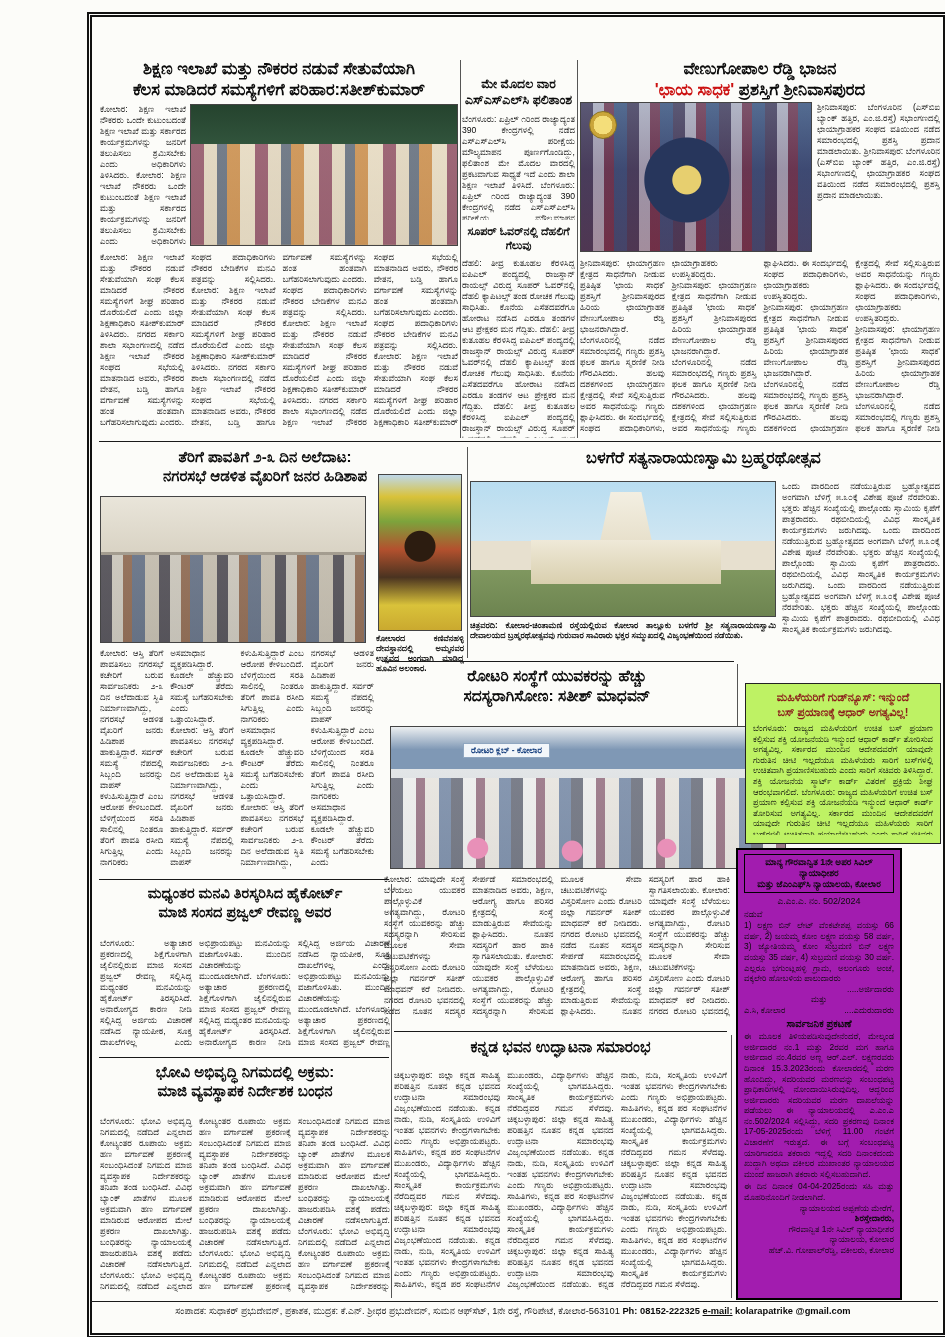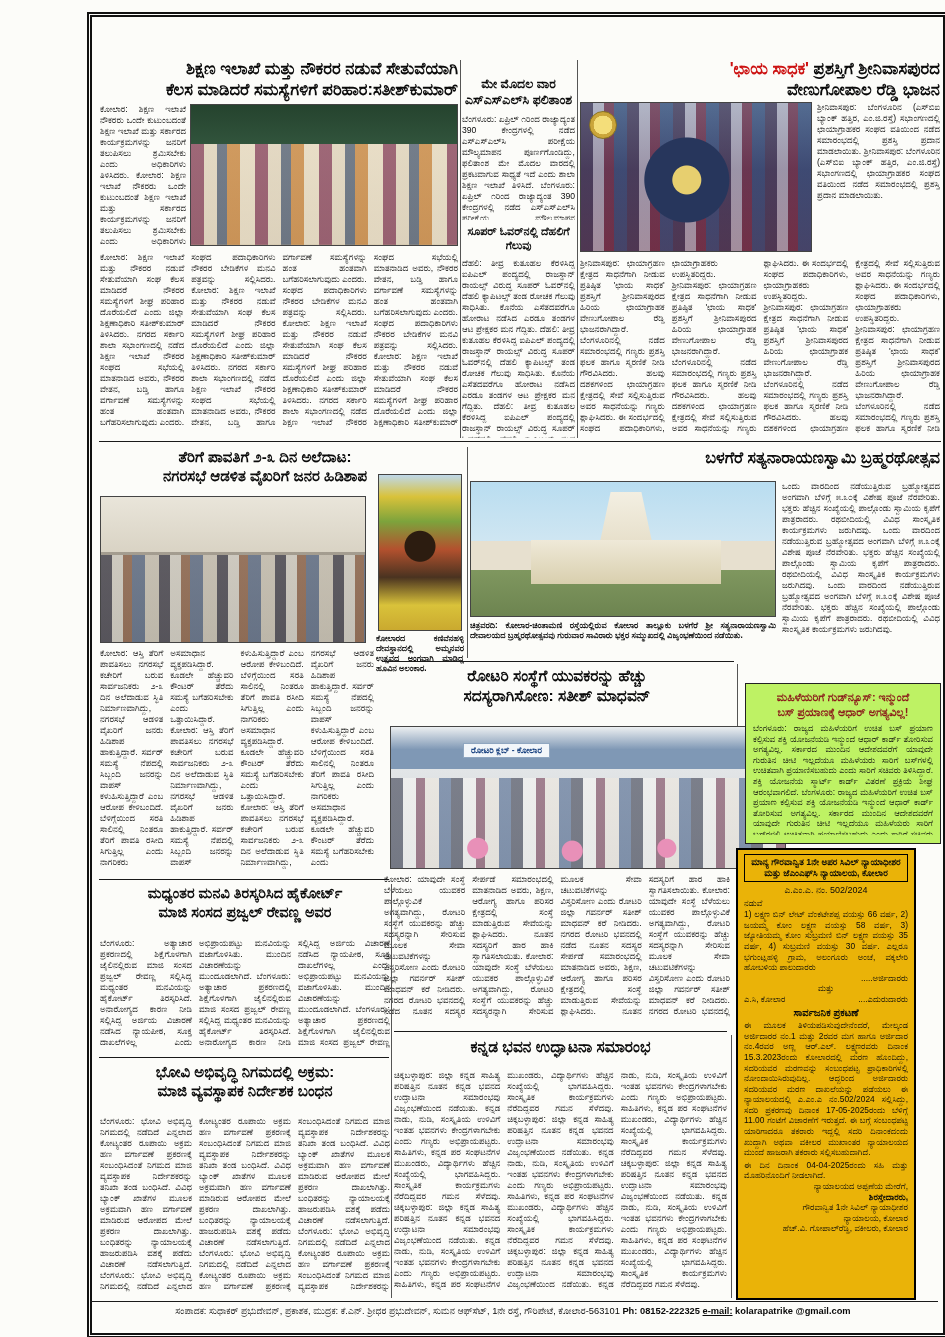--- a/index.html
+++ b/index.html
@@ -9,21 +9,21 @@
   .frame{position:absolute;left:87px;top:12px;width:851px;height:1316px;border:5px double #111;}
   
   .masthead{position:absolute;left:99px;top:25px;width:827px;height:32px;border:5px double #111;
             display:flex;align-items:center;padding:0 10px;box-sizing:border-box;white-space:nowrap;gap:9px;}
   .mh-page{font-weight:bold;font-size:13px;}
   .mh-name{font-weight:bold;font-size:18px;color:#cc1111;letter-spacing:.5px;}
   .mh-daily{font-weight:bold;font-size:14px;}
   .mh-reg{font-weight:bold;font-size:13px;}
   .mh-date{font-weight:bold;font-size:14px;color:#970b52;margin-left:auto;}
   
-  .h-xl{font-weight:bold;font-size:16.5px;line-height:21px;text-align:right;}
+  .h-xl{font-weight:bold;font-size:16.5px;line-height:21px;text-align:center;}
   .h-lg{font-weight:bold;font-size:15px;line-height:19px;text-align:center;}
   .h-md{font-weight:bold;font-size:12.5px;line-height:16px;text-align:center;}
   .red{color:#cc1111;}
   
   .bt{font-size:8.6px;line-height:11px;text-align:justify;overflow:hidden;column-gap:7px;column-fill:auto;}
   .cols3{column-count:3;} .cols4{column-count:4;}
   .cap{font-size:8.2px;line-height:10px;font-weight:bold;text-align:justify;overflow:hidden;}
   
   .hr{position:absolute;height:1px;background:#1a1a1a;}
   .vr{position:absolute;width:1px;background:#555;}
@@ -68,22 +68,22 @@
     background-size:100% 100%,100% 100%,100% 100%,100% 64%,100% 100%;
     background-position:0 0,0 0,0 0,0 100%,0 0;background-repeat:no-repeat;text-align:right;}
   .banner{position:absolute;left:72px;top:16px;background:#f2f6fa;border:1px solid #8fa6c0;color:#17407f;
           font-size:8.5px;font-weight:bold;padding:1px 7px;white-space:nowrap;}
   
   #gn-box{left:745px;top:683px;width:196px;height:161px;background:#bef264;border:1px solid #222;
           box-sizing:border-box;padding:6px 7px;}
   #gn-box .gh{font-weight:bold;font-size:11px;line-height:14.5px;text-align:center;color:#8b1a1a;}
   #gn-box .gb{margin-top:4px;font-size:8.4px;line-height:10.6px;text-align:justify;height:112px;overflow:hidden;}
   
-  #notice{left:736px;top:848px;width:180px;height:452px;border:2px solid #000;box-sizing:border-box;
-          padding:4px 6px;font-size:8.4px;line-height:10.6px;background:#eab308;}
+  #notice{left:736px;top:848px;width:166px;height:452px;border:2px solid #000;box-sizing:border-box;
+          padding:4px 6px;font-size:8.4px;line-height:10.6px;background:#a21caf;}
   #notice .court{border:1px solid #000;padding:2px 3px;text-align:center;font-weight:bold;font-size:8.8px;line-height:11px;margin-bottom:3px;}
   #notice .case{text-align:center;margin:2px 0;font-size:9px;}
   #notice .btw{margin:1px 0;}
   #notice .just{text-align:justify;}
   #notice .tagline{display:flex;justify-content:space-between;}
   #notice .ctr{text-align:center;}
   #notice .pub{font-weight:bold;text-align:center;font-size:10px;margin:3px 0 2px;}
   #notice .pubbody{text-align:justify;max-height:168px;overflow:hidden;}
   #notice .rt{text-align:right;}
   
@@ -105,22 +105,22 @@
   <div class="abs bt" style="left:100px;top:104px;width:86px;height:142px;">ಕೋಲಾರ: ಶಿಕ್ಷಣ ಇಲಾಖೆ ನೌಕರರು ಒಂದೇ ಕುಟುಂಬದಂತೆ ಶಿಕ್ಷಣ ಇಲಾಖೆ ಮತ್ತು ಸರ್ಕಾರದ ಕಾರ್ಯಕ್ರಮಗಳನ್ನು ಜನರಿಗೆ ತಲುಪಿಸಲು ಶ್ರಮಿಸಬೇಕು ಎಂದು ಅಧಿಕಾರಿಗಳು ತಿಳಿಸಿದರು. ಕೋಲಾರ: ಶಿಕ್ಷಣ ಇಲಾಖೆ ನೌಕರರು ಒಂದೇ ಕುಟುಂಬದಂತೆ ಶಿಕ್ಷಣ ಇಲಾಖೆ ಮತ್ತು ಸರ್ಕಾರದ ಕಾರ್ಯಕ್ರಮಗಳನ್ನು ಜನರಿಗೆ ತಲುಪಿಸಲು ಶ್ರಮಿಸಬೇಕು ಎಂದು ಅಧಿಕಾರಿಗಳು ತಿಳಿಸಿದರು.</div>
   <div class="ph" id="ph-edu"></div>
   <div class="abs bt cols4" style="left:100px;top:252px;width:358px;height:186px;">ಕೋಲಾರ: ಶಿಕ್ಷಣ ಇಲಾಖೆ ಮತ್ತು ನೌಕರರ ನಡುವೆ ಸೇತುವೆಯಾಗಿ ಸಂಘ ಕೆಲಸ ಮಾಡಿದರೆ ನೌಕರರ ಸಮಸ್ಯೆಗಳಿಗೆ ಶೀಘ್ರ ಪರಿಹಾರ ದೊರೆಯಲಿದೆ ಎಂದು ಜಿಲ್ಲಾ ಶಿಕ್ಷಣಾಧಿಕಾರಿ ಸತೀಶ್‌ಕುಮಾರ್ ತಿಳಿಸಿದರು. ನಗರದ ಸರ್ಕಾರಿ ಶಾಲಾ ಸಭಾಂಗಣದಲ್ಲಿ ನಡೆದ ಶಿಕ್ಷಣ ಇಲಾಖೆ ನೌಕರರ ಸಂಘದ ಸಭೆಯಲ್ಲಿ ಮಾತನಾಡಿದ ಅವರು, ನೌಕರರ ವೇತನ, ಬಡ್ತಿ ಹಾಗೂ ವರ್ಗಾವಣೆ ಸಮಸ್ಯೆಗಳನ್ನು ಹಂತ ಹಂತವಾಗಿ ಬಗೆಹರಿಸಲಾಗುವುದು ಎಂದರು. ಸಂಘದ ಪದಾಧಿಕಾರಿಗಳು ನೌಕರರ ಬೇಡಿಕೆಗಳ ಮನವಿ ಪತ್ರವನ್ನು ಸಲ್ಲಿಸಿದರು. ಕೋಲಾರ: ಶಿಕ್ಷಣ ಇಲಾಖೆ ಮತ್ತು ನೌಕರರ ನಡುವೆ ಸೇತುವೆಯಾಗಿ ಸಂಘ ಕೆಲಸ ಮಾಡಿದರೆ ನೌಕರರ ಸಮಸ್ಯೆಗಳಿಗೆ ಶೀಘ್ರ ಪರಿಹಾರ ದೊರೆಯಲಿದೆ ಎಂದು ಜಿಲ್ಲಾ ಶಿಕ್ಷಣಾಧಿಕಾರಿ ಸತೀಶ್‌ಕುಮಾರ್ ತಿಳಿಸಿದರು. ನಗರದ ಸರ್ಕಾರಿ ಶಾಲಾ ಸಭಾಂಗಣದಲ್ಲಿ ನಡೆದ ಶಿಕ್ಷಣ ಇಲಾಖೆ ನೌಕರರ ಸಂಘದ ಸಭೆಯಲ್ಲಿ ಮಾತನಾಡಿದ ಅವರು, ನೌಕರರ ವೇತನ, ಬಡ್ತಿ ಹಾಗೂ ವರ್ಗಾವಣೆ ಸಮಸ್ಯೆಗಳನ್ನು ಹಂತ ಹಂತವಾಗಿ ಬಗೆಹರಿಸಲಾಗುವುದು ಎಂದರು. ಸಂಘದ ಪದಾಧಿಕಾರಿಗಳು ನೌಕರರ ಬೇಡಿಕೆಗಳ ಮನವಿ ಪತ್ರವನ್ನು ಸಲ್ಲಿಸಿದರು. ಕೋಲಾರ: ಶಿಕ್ಷಣ ಇಲಾಖೆ ಮತ್ತು ನೌಕರರ ನಡುವೆ ಸೇತುವೆಯಾಗಿ ಸಂಘ ಕೆಲಸ ಮಾಡಿದರೆ ನೌಕರರ ಸಮಸ್ಯೆಗಳಿಗೆ ಶೀಘ್ರ ಪರಿಹಾರ ದೊರೆಯಲಿದೆ ಎಂದು ಜಿಲ್ಲಾ ಶಿಕ್ಷಣಾಧಿಕಾರಿ ಸತೀಶ್‌ಕುಮಾರ್ ತಿಳಿಸಿದರು. ನಗರದ ಸರ್ಕಾರಿ ಶಾಲಾ ಸಭಾಂಗಣದಲ್ಲಿ ನಡೆದ ಶಿಕ್ಷಣ ಇಲಾಖೆ ನೌಕರರ ಸಂಘದ ಸಭೆಯಲ್ಲಿ ಮಾತನಾಡಿದ ಅವರು, ನೌಕರರ ವೇತನ, ಬಡ್ತಿ ಹಾಗೂ ವರ್ಗಾವಣೆ ಸಮಸ್ಯೆಗಳನ್ನು ಹಂತ ಹಂತವಾಗಿ ಬಗೆಹರಿಸಲಾಗುವುದು ಎಂದರು. ಸಂಘದ ಪದಾಧಿಕಾರಿಗಳು ನೌಕರರ ಬೇಡಿಕೆಗಳ ಮನವಿ ಪತ್ರವನ್ನು ಸಲ್ಲಿಸಿದರು. ಕೋಲಾರ: ಶಿಕ್ಷಣ ಇಲಾಖೆ ಮತ್ತು ನೌಕರರ ನಡುವೆ ಸೇತುವೆಯಾಗಿ ಸಂಘ ಕೆಲಸ ಮಾಡಿದರೆ ನೌಕರರ ಸಮಸ್ಯೆಗಳಿಗೆ ಶೀಘ್ರ ಪರಿಹಾರ ದೊರೆಯಲಿದೆ ಎಂದು ಜಿಲ್ಲಾ ಶಿಕ್ಷಣಾಧಿಕಾರಿ ಸತೀಶ್‌ಕುಮಾರ್ ತಿಳಿಸಿದರು. ನಗರದ ಸರ್ಕಾರಿ ಶಾಲಾ ಸಭಾಂಗಣದಲ್ಲಿ ನಡೆದ ಶಿಕ್ಷಣ ಇಲಾಖೆ ನೌಕರರ ಸಂಘದ ಸಭೆಯಲ್ಲಿ ಮಾತನಾಡಿದ ಅವರು, ನೌಕರರ ವೇತನ, ಬಡ್ತಿ ಹಾಗೂ ವರ್ಗಾವಣೆ ಸಮಸ್ಯೆಗಳನ್ನು ಹಂತ ಹಂತವಾಗಿ ಬಗೆಹರಿಸಲಾಗುವುದು ಎಂದರು. ಸಂಘದ ಪದಾಧಿಕಾರಿಗಳು ನೌಕರರ ಬೇಡಿಕೆಗಳ ಮನವಿ ಪತ್ರವನ್ನು ಸಲ್ಲಿಸಿದರು.</div>
 
   <div class="abs h-md" style="left:462px;top:76px;width:113px;">ಮೇ ಮೊದಲ ವಾರ ಎಸ್‌ಎಸ್‌ಎಲ್‌ಸಿ ಫಲಿತಾಂಶ</div>
   <div class="abs bt" style="left:462px;top:114px;width:113px;height:106px;">ಬೆಂಗಳೂರು: ಏಪ್ರಿಲ್ ೧ರಿಂದ ರಾಜ್ಯಾದ್ಯಂತ 390 ಕೇಂದ್ರಗಳಲ್ಲಿ ನಡೆದ ಎಸ್‌ಎಸ್‌ಎಲ್‌ಸಿ ಪರೀಕ್ಷೆಯ ಮೌಲ್ಯಮಾಪನ ಪೂರ್ಣಗೊಂಡಿದ್ದು, ಫಲಿತಾಂಶ ಮೇ ಮೊದಲ ವಾರದಲ್ಲಿ ಪ್ರಕಟವಾಗುವ ಸಾಧ್ಯತೆ ಇದೆ ಎಂದು ಶಾಲಾ ಶಿಕ್ಷಣ ಇಲಾಖೆ ತಿಳಿಸಿದೆ. ಬೆಂಗಳೂರು: ಏಪ್ರಿಲ್ ೧ರಿಂದ ರಾಜ್ಯಾದ್ಯಂತ 390 ಕೇಂದ್ರಗಳಲ್ಲಿ ನಡೆದ ಎಸ್‌ಎಸ್‌ಎಲ್‌ಸಿ ಪರೀಕ್ಷೆಯ ಮೌಲ್ಯಮಾಪನ ಪೂರ್ಣಗೊಂಡಿದ್ದು, ಫಲಿತಾಂಶ ಮೇ ಮೊದಲ ವಾರದಲ್ಲಿ ಪ್ರಕಟವಾಗುವ ಸಾಧ್ಯತೆ ಇದೆ ಎಂದು ಶಾಲಾ ಶಿಕ್ಷಣ ಇಲಾಖೆ ತಿಳಿಸಿದೆ.</div>
   <div class="abs" style="left:462px;top:224px;width:113px;font-weight:bold;font-size:11px;line-height:14px;text-align:center;">ಸೂಪರ್ ಓವರ್‌ನಲ್ಲಿ ದೆಹಲಿಗೆ ಗೆಲುವು</div>
   <div class="abs bt" style="left:462px;top:258px;width:113px;height:180px;">ದೆಹಲಿ: ತೀವ್ರ ಕುತೂಹಲ ಕೆರಳಿಸಿದ್ದ ಐಪಿಎಲ್ ಪಂದ್ಯದಲ್ಲಿ ರಾಜಸ್ಥಾನ್ ರಾಯಲ್ಸ್ ವಿರುದ್ಧ ಸೂಪರ್ ಓವರ್‌ನಲ್ಲಿ ದೆಹಲಿ ಕ್ಯಾಪಿಟಲ್ಸ್ ತಂಡ ರೋಚಕ ಗೆಲುವು ಸಾಧಿಸಿತು. ಕೊನೆಯ ಎಸೆತದವರೆಗೂ ಹೋರಾಟ ನಡೆಸಿದ ಎರಡೂ ತಂಡಗಳ ಆಟ ಪ್ರೇಕ್ಷಕರ ಮನ ಗೆದ್ದಿತು. ದೆಹಲಿ: ತೀವ್ರ ಕುತೂಹಲ ಕೆರಳಿಸಿದ್ದ ಐಪಿಎಲ್ ಪಂದ್ಯದಲ್ಲಿ ರಾಜಸ್ಥಾನ್ ರಾಯಲ್ಸ್ ವಿರುದ್ಧ ಸೂಪರ್ ಓವರ್‌ನಲ್ಲಿ ದೆಹಲಿ ಕ್ಯಾಪಿಟಲ್ಸ್ ತಂಡ ರೋಚಕ ಗೆಲುವು ಸಾಧಿಸಿತು. ಕೊನೆಯ ಎಸೆತದವರೆಗೂ ಹೋರಾಟ ನಡೆಸಿದ ಎರಡೂ ತಂಡಗಳ ಆಟ ಪ್ರೇಕ್ಷಕರ ಮನ ಗೆದ್ದಿತು. ದೆಹಲಿ: ತೀವ್ರ ಕುತೂಹಲ ಕೆರಳಿಸಿದ್ದ ಐಪಿಎಲ್ ಪಂದ್ಯದಲ್ಲಿ ರಾಜಸ್ಥಾನ್ ರಾಯಲ್ಸ್ ವಿರುದ್ಧ ಸೂಪರ್ ಓವರ್‌ನಲ್ಲಿ ದೆಹಲಿ ಕ್ಯಾಪಿಟಲ್ಸ್ ತಂಡ ರೋಚಕ ಗೆಲುವು ಸಾಧಿಸಿತು. ಕೊನೆಯ ಎಸೆತದವರೆಗೂ ಹೋರಾಟ ನಡೆಸಿದ ಎರಡೂ ತಂಡಗಳ ಆಟ ಪ್ರೇಕ್ಷಕರ ಮನ ಗೆದ್ದಿತು.</div>
 
   <div class="abs h-xl" style="left:580px;top:58px;width:360px;">
+    <div>ವೇಣುಗೋಪಾಲ ರೆಡ್ಡಿ ಭಾಜನ</div>
     <div><span class="red">'ಛಾಯ ಸಾಧಕ'</span><span> ಪ್ರಶಸ್ತಿಗೆ ಶ್ರೀನಿವಾಸಪುರದ</span></div>
-    <div>ವೇಣುಗೋಪಾಲ ರೆಡ್ಡಿ ಭಾಜನ</div>
   </div>
   <div class="ph" id="ph-award"></div>
   <div class="abs bt" style="left:817px;top:102px;width:123px;height:150px;">ಶ್ರೀನಿವಾಸಪುರ: ಬೆಂಗಳೂರಿನ (ಎಸ್‌ಬಿಐ ಬ್ಯಾಂಕ್ ಹತ್ತಿರ, ಎಂ.ಜಿ.ರಸ್ತೆ) ಸಭಾಂಗಣದಲ್ಲಿ ಛಾಯಾಗ್ರಾಹಕರ ಸಂಘದ ವತಿಯಿಂದ ನಡೆದ ಸಮಾರಂಭದಲ್ಲಿ ಪ್ರಶಸ್ತಿ ಪ್ರದಾನ ಮಾಡಲಾಯಿತು. ಶ್ರೀನಿವಾಸಪುರ: ಬೆಂಗಳೂರಿನ (ಎಸ್‌ಬಿಐ ಬ್ಯಾಂಕ್ ಹತ್ತಿರ, ಎಂ.ಜಿ.ರಸ್ತೆ) ಸಭಾಂಗಣದಲ್ಲಿ ಛಾಯಾಗ್ರಾಹಕರ ಸಂಘದ ವತಿಯಿಂದ ನಡೆದ ಸಮಾರಂಭದಲ್ಲಿ ಪ್ರಶಸ್ತಿ ಪ್ರದಾನ ಮಾಡಲಾಯಿತು.</div>
   <div class="abs bt cols4" style="left:580px;top:258px;width:360px;height:180px;">ಶ್ರೀನಿವಾಸಪುರ: ಛಾಯಾಗ್ರಹಣ ಕ್ಷೇತ್ರದ ಸಾಧನೆಗಾಗಿ ನೀಡುವ ಪ್ರತಿಷ್ಠಿತ 'ಛಾಯ ಸಾಧಕ' ಪ್ರಶಸ್ತಿಗೆ ಶ್ರೀನಿವಾಸಪುರದ ಹಿರಿಯ ಛಾಯಾಗ್ರಾಹಕ ವೇಣುಗೋಪಾಲ ರೆಡ್ಡಿ ಭಾಜನರಾಗಿದ್ದಾರೆ. ಬೆಂಗಳೂರಿನಲ್ಲಿ ನಡೆದ ಸಮಾರಂಭದಲ್ಲಿ ಗಣ್ಯರು ಪ್ರಶಸ್ತಿ ಫಲಕ ಹಾಗೂ ಸ್ಮರಣಿಕೆ ನೀಡಿ ಗೌರವಿಸಿದರು. ಹಲವು ದಶಕಗಳಿಂದ ಛಾಯಾಗ್ರಹಣ ಕ್ಷೇತ್ರದಲ್ಲಿ ಸೇವೆ ಸಲ್ಲಿಸುತ್ತಿರುವ ಅವರ ಸಾಧನೆಯನ್ನು ಗಣ್ಯರು ಶ್ಲಾಘಿಸಿದರು. ಈ ಸಂದರ್ಭದಲ್ಲಿ ಸಂಘದ ಪದಾಧಿಕಾರಿಗಳು, ಛಾಯಾಗ್ರಾಹಕರು ಉಪಸ್ಥಿತರಿದ್ದರು. ಶ್ರೀನಿವಾಸಪುರ: ಛಾಯಾಗ್ರಹಣ ಕ್ಷೇತ್ರದ ಸಾಧನೆಗಾಗಿ ನೀಡುವ ಪ್ರತಿಷ್ಠಿತ 'ಛಾಯ ಸಾಧಕ' ಪ್ರಶಸ್ತಿಗೆ ಶ್ರೀನಿವಾಸಪುರದ ಹಿರಿಯ ಛಾಯಾಗ್ರಾಹಕ ವೇಣುಗೋಪಾಲ ರೆಡ್ಡಿ ಭಾಜನರಾಗಿದ್ದಾರೆ. ಬೆಂಗಳೂರಿನಲ್ಲಿ ನಡೆದ ಸಮಾರಂಭದಲ್ಲಿ ಗಣ್ಯರು ಪ್ರಶಸ್ತಿ ಫಲಕ ಹಾಗೂ ಸ್ಮರಣಿಕೆ ನೀಡಿ ಗೌರವಿಸಿದರು. ಹಲವು ದಶಕಗಳಿಂದ ಛಾಯಾಗ್ರಹಣ ಕ್ಷೇತ್ರದಲ್ಲಿ ಸೇವೆ ಸಲ್ಲಿಸುತ್ತಿರುವ ಅವರ ಸಾಧನೆಯನ್ನು ಗಣ್ಯರು ಶ್ಲಾಘಿಸಿದರು. ಈ ಸಂದರ್ಭದಲ್ಲಿ ಸಂಘದ ಪದಾಧಿಕಾರಿಗಳು, ಛಾಯಾಗ್ರಾಹಕರು ಉಪಸ್ಥಿತರಿದ್ದರು. ಶ್ರೀನಿವಾಸಪುರ: ಛಾಯಾಗ್ರಹಣ ಕ್ಷೇತ್ರದ ಸಾಧನೆಗಾಗಿ ನೀಡುವ ಪ್ರತಿಷ್ಠಿತ 'ಛಾಯ ಸಾಧಕ' ಪ್ರಶಸ್ತಿಗೆ ಶ್ರೀನಿವಾಸಪುರದ ಹಿರಿಯ ಛಾಯಾಗ್ರಾಹಕ ವೇಣುಗೋಪಾಲ ರೆಡ್ಡಿ ಭಾಜನರಾಗಿದ್ದಾರೆ. ಬೆಂಗಳೂರಿನಲ್ಲಿ ನಡೆದ ಸಮಾರಂಭದಲ್ಲಿ ಗಣ್ಯರು ಪ್ರಶಸ್ತಿ ಫಲಕ ಹಾಗೂ ಸ್ಮರಣಿಕೆ ನೀಡಿ ಗೌರವಿಸಿದರು. ಹಲವು ದಶಕಗಳಿಂದ ಛಾಯಾಗ್ರಹಣ ಕ್ಷೇತ್ರದಲ್ಲಿ ಸೇವೆ ಸಲ್ಲಿಸುತ್ತಿರುವ ಅವರ ಸಾಧನೆಯನ್ನು ಗಣ್ಯರು ಶ್ಲಾಘಿಸಿದರು. ಈ ಸಂದರ್ಭದಲ್ಲಿ ಸಂಘದ ಪದಾಧಿಕಾರಿಗಳು, ಛಾಯಾಗ್ರಾಹಕರು ಉಪಸ್ಥಿತರಿದ್ದರು. ಶ್ರೀನಿವಾಸಪುರ: ಛಾಯಾಗ್ರಹಣ ಕ್ಷೇತ್ರದ ಸಾಧನೆಗಾಗಿ ನೀಡುವ ಪ್ರತಿಷ್ಠಿತ 'ಛಾಯ ಸಾಧಕ' ಪ್ರಶಸ್ತಿಗೆ ಶ್ರೀನಿವಾಸಪುರದ ಹಿರಿಯ ಛಾಯಾಗ್ರಾಹಕ ವೇಣುಗೋಪಾಲ ರೆಡ್ಡಿ ಭಾಜನರಾಗಿದ್ದಾರೆ. ಬೆಂಗಳೂರಿನಲ್ಲಿ ನಡೆದ ಸಮಾರಂಭದಲ್ಲಿ ಗಣ್ಯರು ಪ್ರಶಸ್ತಿ ಫಲಕ ಹಾಗೂ ಸ್ಮರಣಿಕೆ ನೀಡಿ ಗೌರವಿಸಿದರು. ಹಲವು ದಶಕಗಳಿಂದ ಛಾಯಾಗ್ರಹಣ ಕ್ಷೇತ್ರದಲ್ಲಿ ಸೇವೆ ಸಲ್ಲಿಸುತ್ತಿರುವ ಅವರ ಸಾಧನೆಯನ್ನು ಗಣ್ಯರು ಶ್ಲಾಘಿಸಿದರು. ಈ ಸಂದರ್ಭದಲ್ಲಿ ಸಂಘದ ಪದಾಧಿಕಾರಿಗಳು, ಛಾಯಾಗ್ರಾಹಕರು ಉಪಸ್ಥಿತರಿದ್ದರು.</div>
 
   <div class="hr" style="left:99px;top:441px;width:842px;"></div>
   <div class="vr" style="left:460px;top:60px;height:378px;"></div>
   <div class="vr" style="left:577px;top:60px;height:378px;"></div>
 
   <div class="abs h-lg" style="left:100px;top:447px;width:330px;">

